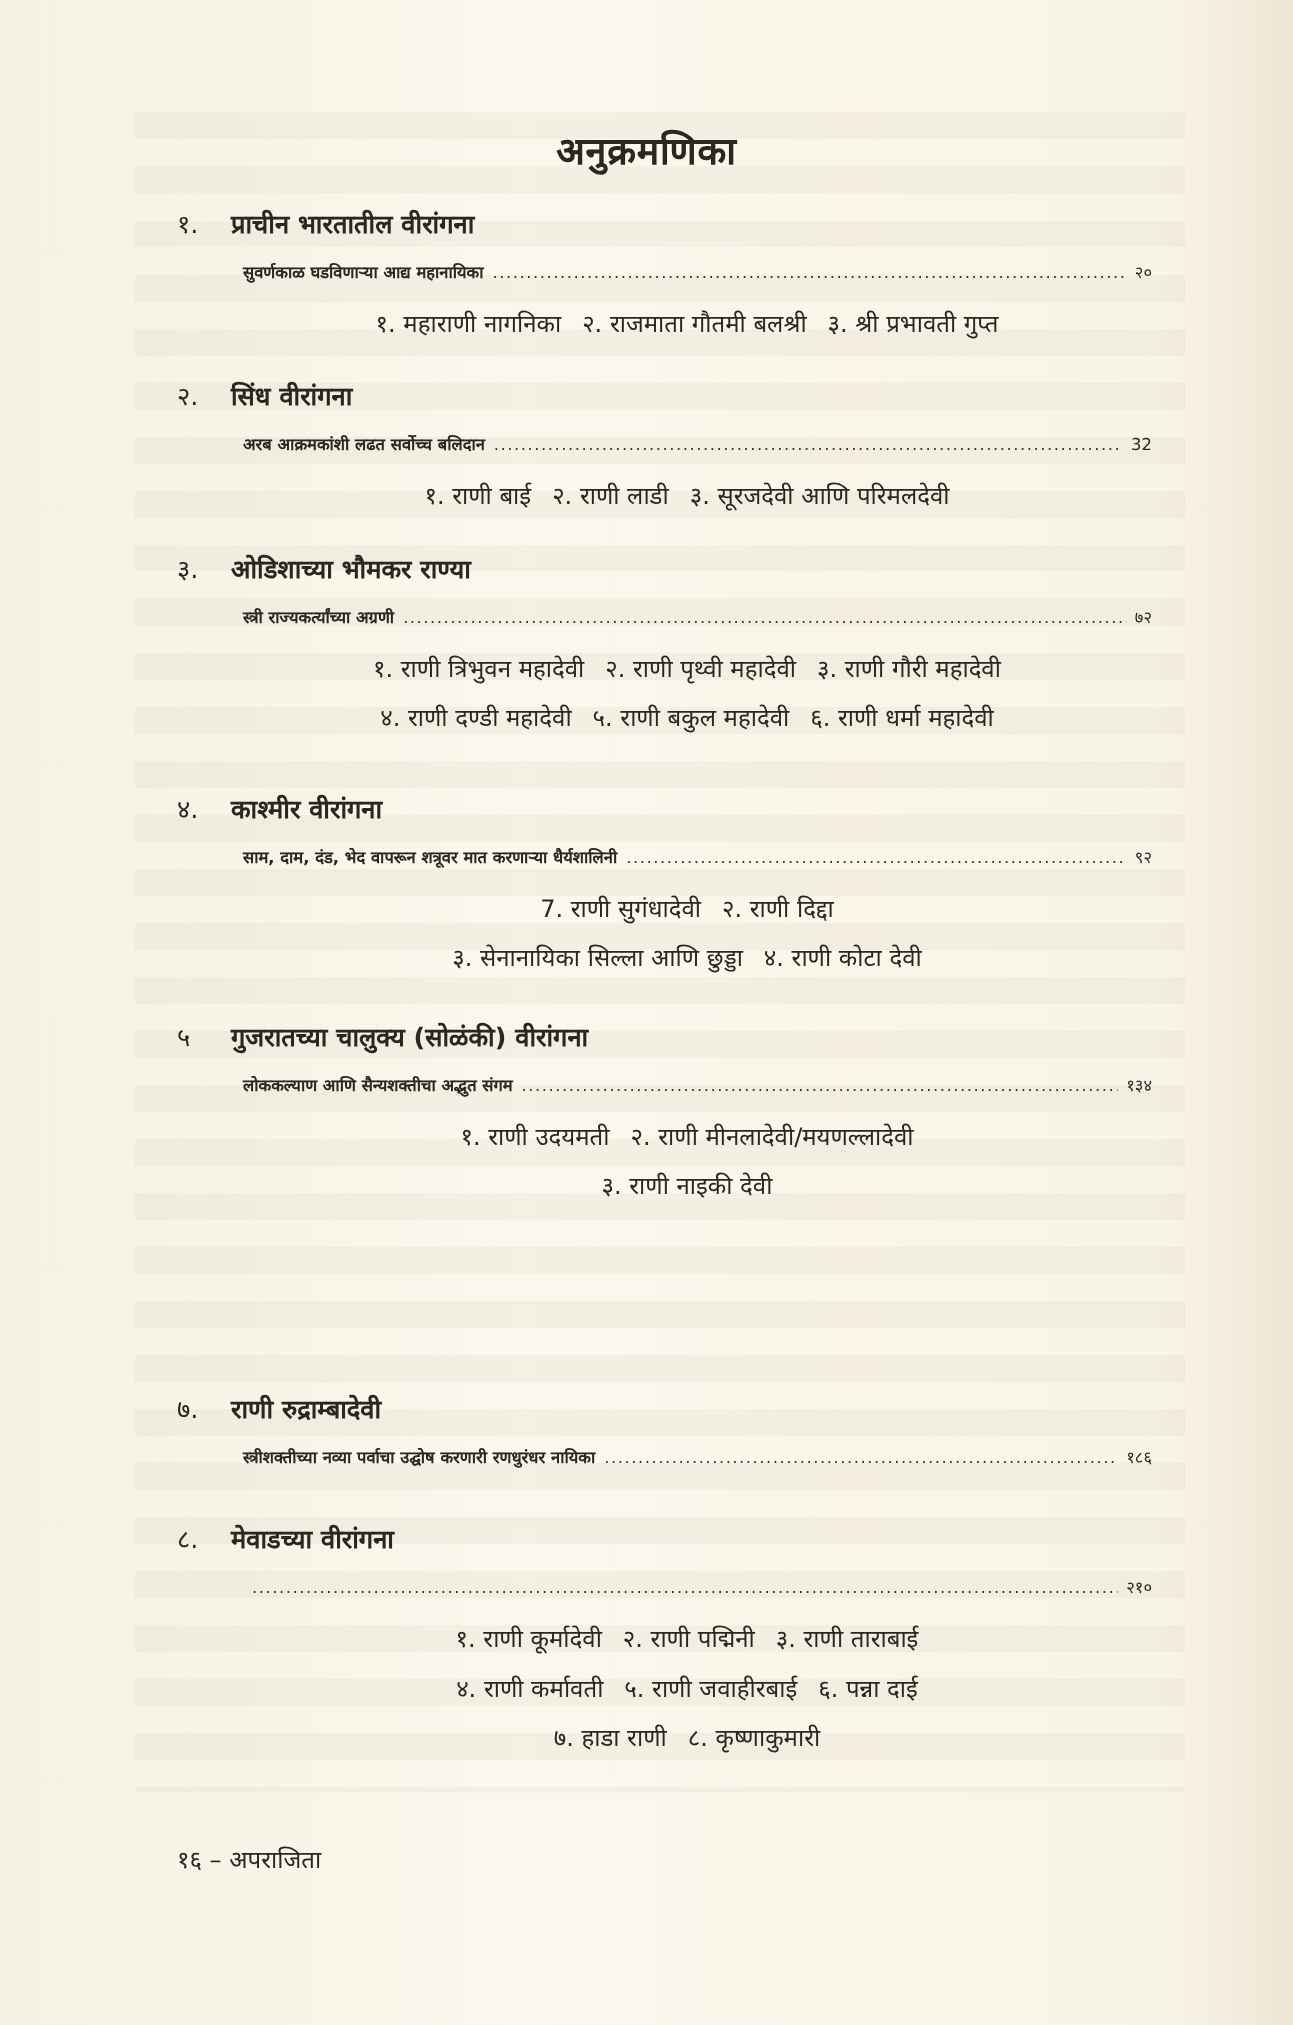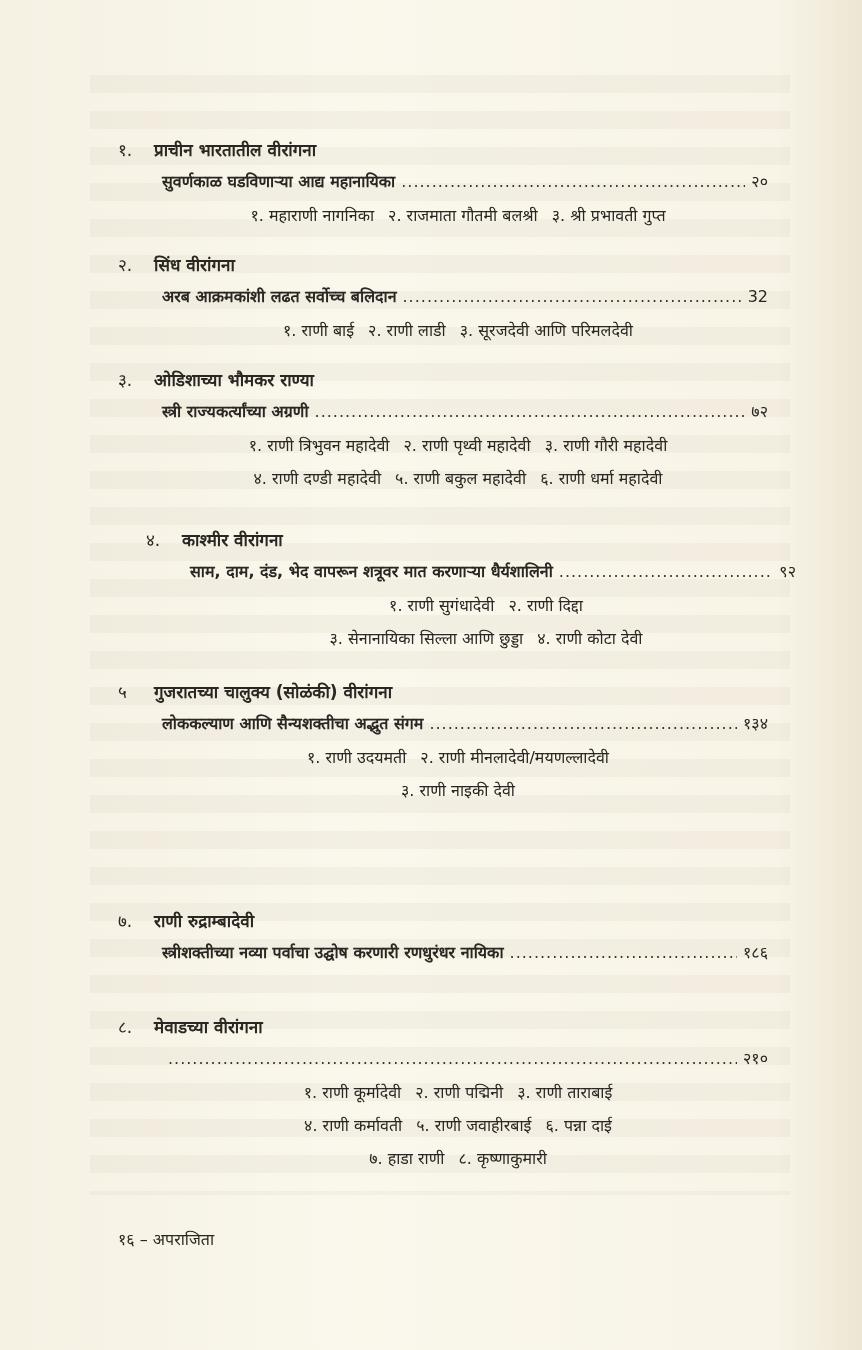--- a/index.html
+++ b/index.html
@@ -18,37 +18,38 @@
     background: repeating-linear-gradient(180deg, rgba(180,172,150,0.10) 0px, rgba(180,172,150,0.10) 18px, rgba(0,0,0,0) 18px, rgba(0,0,0,0) 36px);
   }
   .title {
     position: absolute; left: 0; width: 862px; top: 82px; text-align: center;
     font-size: 25px; font-weight: bold; letter-spacing: 0.5px;
   }
   .section { position: absolute; left: 118px; width: 650px; }
   .sec-head { font-size: 17px; font-weight: bold; height: 30px; line-height: 30px; white-space: nowrap; }
   .sec-head .num { display: inline-block; width: 36px; font-weight: normal; }
   .entry {
-    margin-left: 44px; font-size: 16px; font-weight: bold; height: 34px; line-height: 34px;
+    margin-left: 44px; font-size: 11px; font-weight: bold; height: 34px; line-height: 34px;
     display: flex; align-items: baseline; white-space: nowrap;
   }
   .entry .leader { flex: 1; overflow: hidden; letter-spacing: 1px; font-weight: normal; margin: 0 6px; color: #3a342e; }
   .entry .leader::before { content: "...................................................................................................................................................."; }
   .entry .pg { font-weight: normal; }
   .names { margin-left: 44px; font-size: 16px; line-height: 33px; }
   .names .line { white-space: nowrap; height: 33px; text-align: center; }
   .names .item { margin-right: 14px; }
   .footer { position: absolute; left: 118px; top: 1228px; font-size: 16px; white-space: nowrap; }
 </style>
 </head>
 <body>
 
 <div class="page">
   <div class="ghost"></div>
 
+  <div class="title">अनुक्रमणिका</div>
 
   <div class="section" style="top:135px;">
     <div class="sec-head">
       <span class="num">१.</span><span>प्राचीन भारतातील वीरांगना</span>
     </div>
     <div class="entry">
       <span>सुवर्णकाळ घडविणाऱ्या आद्य महानायिका</span>
         <span class="leader"></span>
         <span class="pg">२०</span>
     </div>
@@ -79,52 +80,52 @@
       <span>स्त्री राज्यकर्त्यांच्या अग्रणी</span>
         <span class="leader"></span>
         <span class="pg">७२</span>
     </div>
     <div class="names">
       <div class="line"><span class="item">१. राणी त्रिभुवन महादेवी</span><span class="item">२. राणी पृथ्वी महादेवी</span><span class="item">३. राणी गौरी महादेवी</span></div>
       <div class="line"><span class="item">४. राणी दण्डी महादेवी</span><span class="item">५. राणी बकुल महादेवी</span><span class="item">६. राणी धर्मा महादेवी</span></div>
     </div>
   </div>
 
-  <div class="section" style="top:525px;margin-left:28px;">
+  <div class="section" style="top:525px;">
     <div class="sec-head">
       <span class="num">४.</span><span>काश्मीर वीरांगना</span>
     </div>
     <div class="entry">
       <span>साम, दाम, दंड, भेद वापरून शत्रूवर मात करणाऱ्या धैर्यशालिनी</span>
         <span class="leader"></span>
         <span class="pg">९२</span>
     </div>
     <div class="names">
-      <div class="line"><span class="item">१. राणी सुगंधादेवी</span><span class="item">२. राणी दिद्दा</span></div>
+      <div class="line"><span class="item">7. राणी सुगंधादेवी</span><span class="item">२. राणी दिद्दा</span></div>
       <div class="line"><span class="item">३. सेनानायिका सिल्ला आणि छुड्डा</span><span class="item">४. राणी कोटा देवी</span></div>
     </div>
   </div>
 
   <div class="section" style="top:677px;">
     <div class="sec-head">
       <span class="num">५</span><span>गुजरातच्या चालुक्य (सोळंकी) वीरांगना</span>
     </div>
     <div class="entry">
       <span>लोककल्याण आणि सैन्यशक्तीचा अद्भुत संगम</span>
         <span class="leader"></span>
         <span class="pg">१३४</span>
     </div>
     <div class="names">
       <div class="line"><span class="item">१. राणी उदयमती</span><span class="item">२. राणी मीनलादेवी/मयणल्लादेवी</span></div>
       <div class="line"><span class="item">३. राणी नाइकी देवी</span></div>
     </div>
   </div>
 
 
-  <div class="section" style="top:906px;">
+  <div class="section" style="top:925px;">
     <div class="sec-head">
       <span class="num">७.</span><span>राणी रुद्राम्बादेवी</span>
     </div>
     <div class="entry">
       <span>स्त्रीशक्तीच्या नव्या पर्वाचा उद्घोष करणारी रणधुरंधर नायिका</span>
         <span class="leader"></span>
         <span class="pg">१८६</span>
     </div>
   </div>
 

